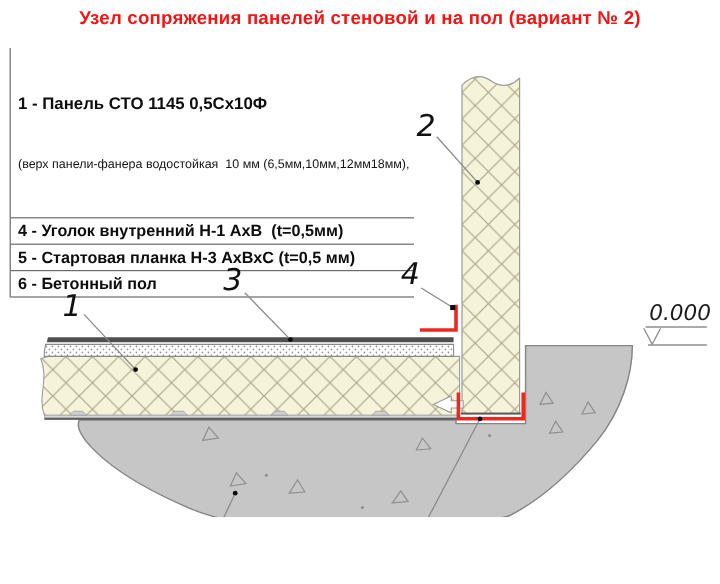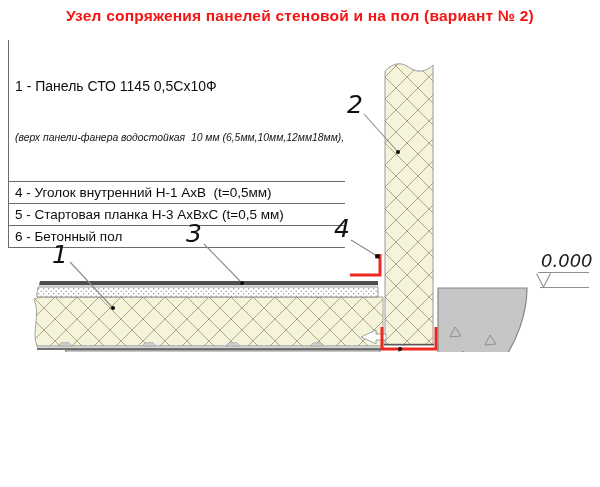--- a/index.html
+++ b/index.html
@@ -1,31 +1,31 @@
 <!DOCTYPE html>
 <html><head>
 <meta charset="utf-8">
 <style>
   html,body{margin:0;padding:0;background:#ffffff;}
   .stage{
-    position:relative;width:600px;height:352px;background:#ffffff;overflow:hidden;
+    position:relative;width:600px;height:431px;background:#ffffff;overflow:hidden;
     font-family:"Liberation Sans", sans-serif;
   }
   .title{
     position:absolute;top:7px;left:0;width:600px;text-align:center;
     font-size:15.5px;font-weight:bold;letter-spacing:.2px;color:#f41414;white-space:pre;
   }
   .legend{
     position:absolute;left:8px;top:40px;width:336px;
     border-left:1px solid #6a6a6a;color:#0d0d0d;
   }
   .lrow{border-bottom:1px solid #6a6a6a;padding:1px 0 1px 6px;white-space:pre;}
-  .lmain{font-size:13.5px;line-height:17px;}
+  .lmain{font-size:13.5px;line-height:17px;font-weight:bold;}
   .lrow.r1 .lmain{font-size:14px;line-height:18px;}
-  .lsub{font-size:10.4px;line-height:13px;color:#151515;font-style:italic;}
+  .lsub{font-size:10.4px;line-height:13px;color:#151515;}
   .lrow:not(.r1){height:19px;display:flex;align-items:center;}
   svg.draw{position:absolute;left:0;top:0;}
   .callout{font-family:"DejaVu Sans", sans-serif;font-style:italic;font-size:25px;fill:#111;}
   .elev{font-family:"DejaVu Sans", sans-serif;font-style:italic;font-size:18px;fill:#1a1a1a;}
 </style>
 </head>
 <body>
 
 <div class="stage">
 

